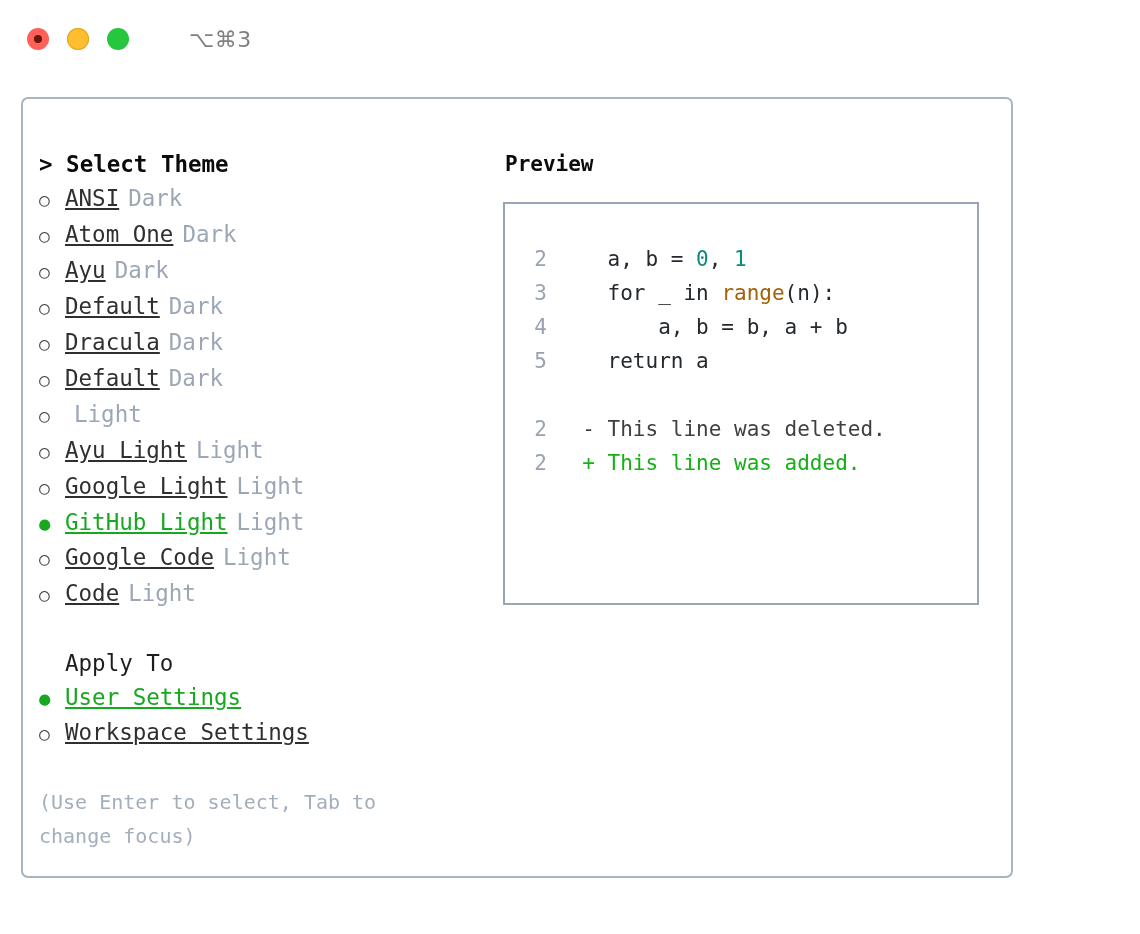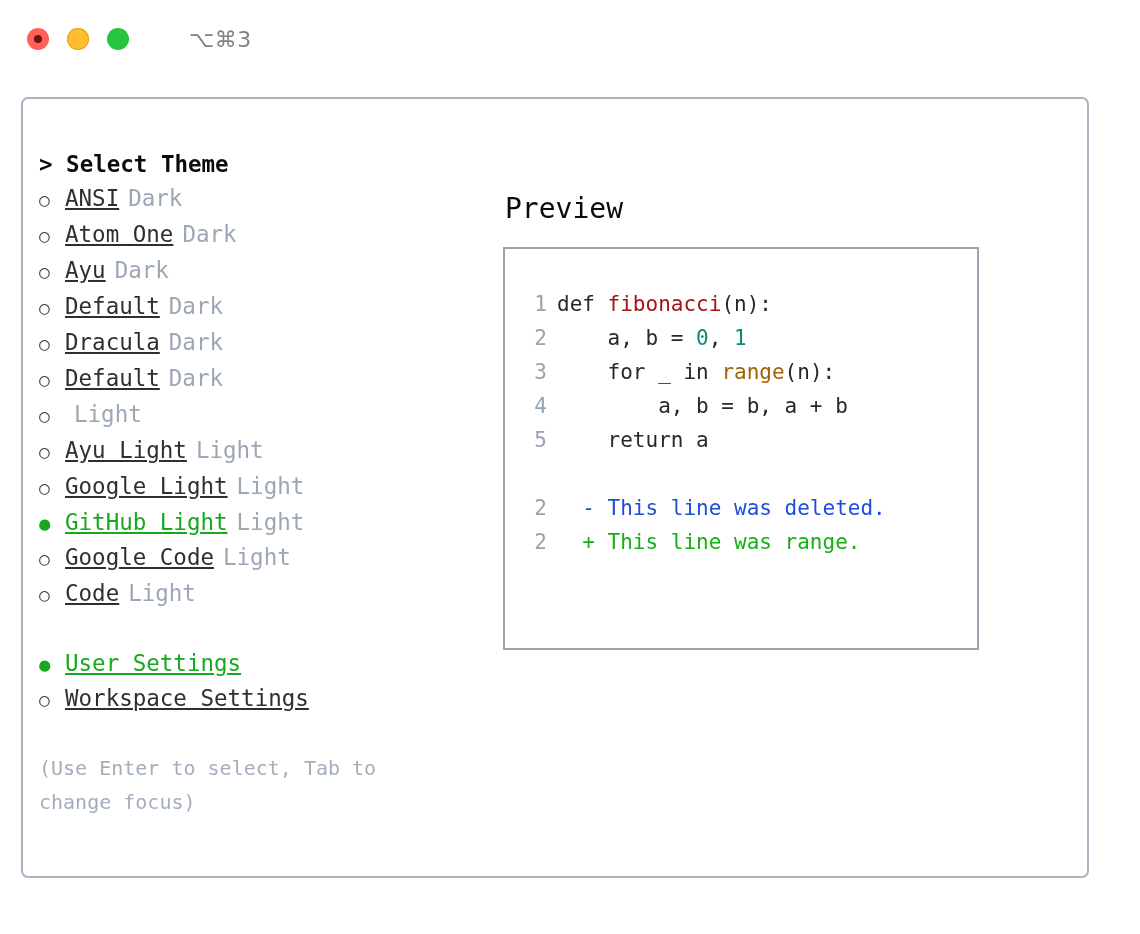--- a/index.html
+++ b/index.html
@@ -72,21 +72,21 @@
     font-size: 22px;
     letter-spacing: 0.5px;
     font-family: "DejaVu Sans", "Liberation Sans", sans-serif;
   }
 
   
   .card {
     position: absolute;
     left: 21px;
     top: 97px;
-    width: 1068px;
+    width: 992px;
     height: 781px;
     border: 2px solid #aab3c0;
     border-radius: 7px;
     box-sizing: border-box;
     background: #ffffff;
   }
 
   .card-inner {
     position: absolute;
     left: 0; top: 0;
@@ -166,26 +166,25 @@
   }
 
   
   .right-col {
     flex: 1;
     padding: 48px 0 0 10px;
     box-sizing: border-box;
     position: relative;
   }
   .preview-title {
-    font-size: 28px;
-    font-weight: normal;
+    font-size: 21px;
+    font-weight: bold;
     color: #0b0b0b;
     line-height: 34px;
     margin-left: 2px;
-    margin-top: 45px;
   }
   .preview-box {
     margin-top: 21px;
     width: 476px;
     height: 403px;
     border: 2px solid #9aa5b4;
     box-sizing: border-box;
     background: #ffffff;
     padding: 38px 0 0 18px;
   }
@@ -202,21 +201,21 @@
     text-align: right;
     color: #98a2b0;
     margin-right: 10px;
   }
   .tok-fn { color: #a31515; }
   .tok-num { color: #0d8a7a; }
   .tok-builtin { color: #a16207; }
   .code-blank { height: 34px; }
 
   .diff-ctx  { color: #8a8f96; }
-  .diff-del  { color: #1d4ed8; text-align: center; }
+  .diff-del  { color: #404040; text-align: center; }
   .diff-add  { color: #14b014; }
 </style>
 </head>
 <body>
 
 <div class="window">
 
   <div class="titlebar">
     <div class="traffic">
       <span class="dot dot-red"></span>
@@ -243,43 +242,43 @@
             <div class="opt"><span class="marker">○</span><span class="variant">Light</span></div>
             <div class="opt"><span class="marker">○</span><span class="name">Ayu Light</span><span class="variant">Light</span></div>
             <div class="opt"><span class="marker">○</span><span class="name">Google Light</span><span class="variant">Light</span></div>
             <div class="opt selected"><span class="marker filled">●</span><span class="name">GitHub Light</span><span class="variant">Light</span></div>
             <div class="opt"><span class="marker">○</span><span class="name">Google Code</span><span class="variant">Light</span></div>
             <div class="opt"><span class="marker">○</span><span class="name">Code</span><span class="variant">Light</span></div>
           </div>
 
         <div class="gap-row"></div>
 
+        <div class="apply-head"><span class="marker">○</span><span>Apply To</span></div>
 
         <div class="opt-list" id="apply-list">
             <div class="opt selected"><span class="marker filled">●</span><span class="name">User Settings</span></div>
             <div class="opt"><span class="marker">○</span><span class="name">Workspace Settings</span></div>
           </div>
 
         <div class="hint">(Use Enter to select, Tab to change focus)</div>
       </div>
 
       <div class="right-col">
         <div class="preview-title">Preview</div>
 
         <div class="preview-box">
           <div id="code-block">
-              <div class="code-line"><span class="ln">1</span><span>def </span><span class="tok-fn">fibonacci</span><span>(n):</span></div>
               <div class="code-line"><span class="ln">2</span>    <span>a, b = </span><span class="tok-num">0</span><span>, </span><span class="tok-num">1</span></div>
               <div class="code-line"><span class="ln">3</span>    <span>for _ in </span><span class="tok-builtin">range</span><span>(n):</span></div>
               <div class="code-line"><span class="ln">4</span>        <span>a, b = b, a + b</span></div>
               <div class="code-line"><span class="ln">5</span>    <span>return a</span></div>
             </div>
           <div class="code-blank"></div>
           <div id="diff-block">
               <div class="code-line"><span class="ln">2</span><span class="diff-del">  - This line was deleted.</span></div>
-              <div class="code-line"><span class="ln">2</span><span class="diff-add">  + This line was range.</span></div>
+              <div class="code-line"><span class="ln">2</span><span class="diff-add">  + This line was added.</span></div>
             </div>
         </div>
       </div>
 
     </div>
   </div>
 </div>
 
 </body></html>

